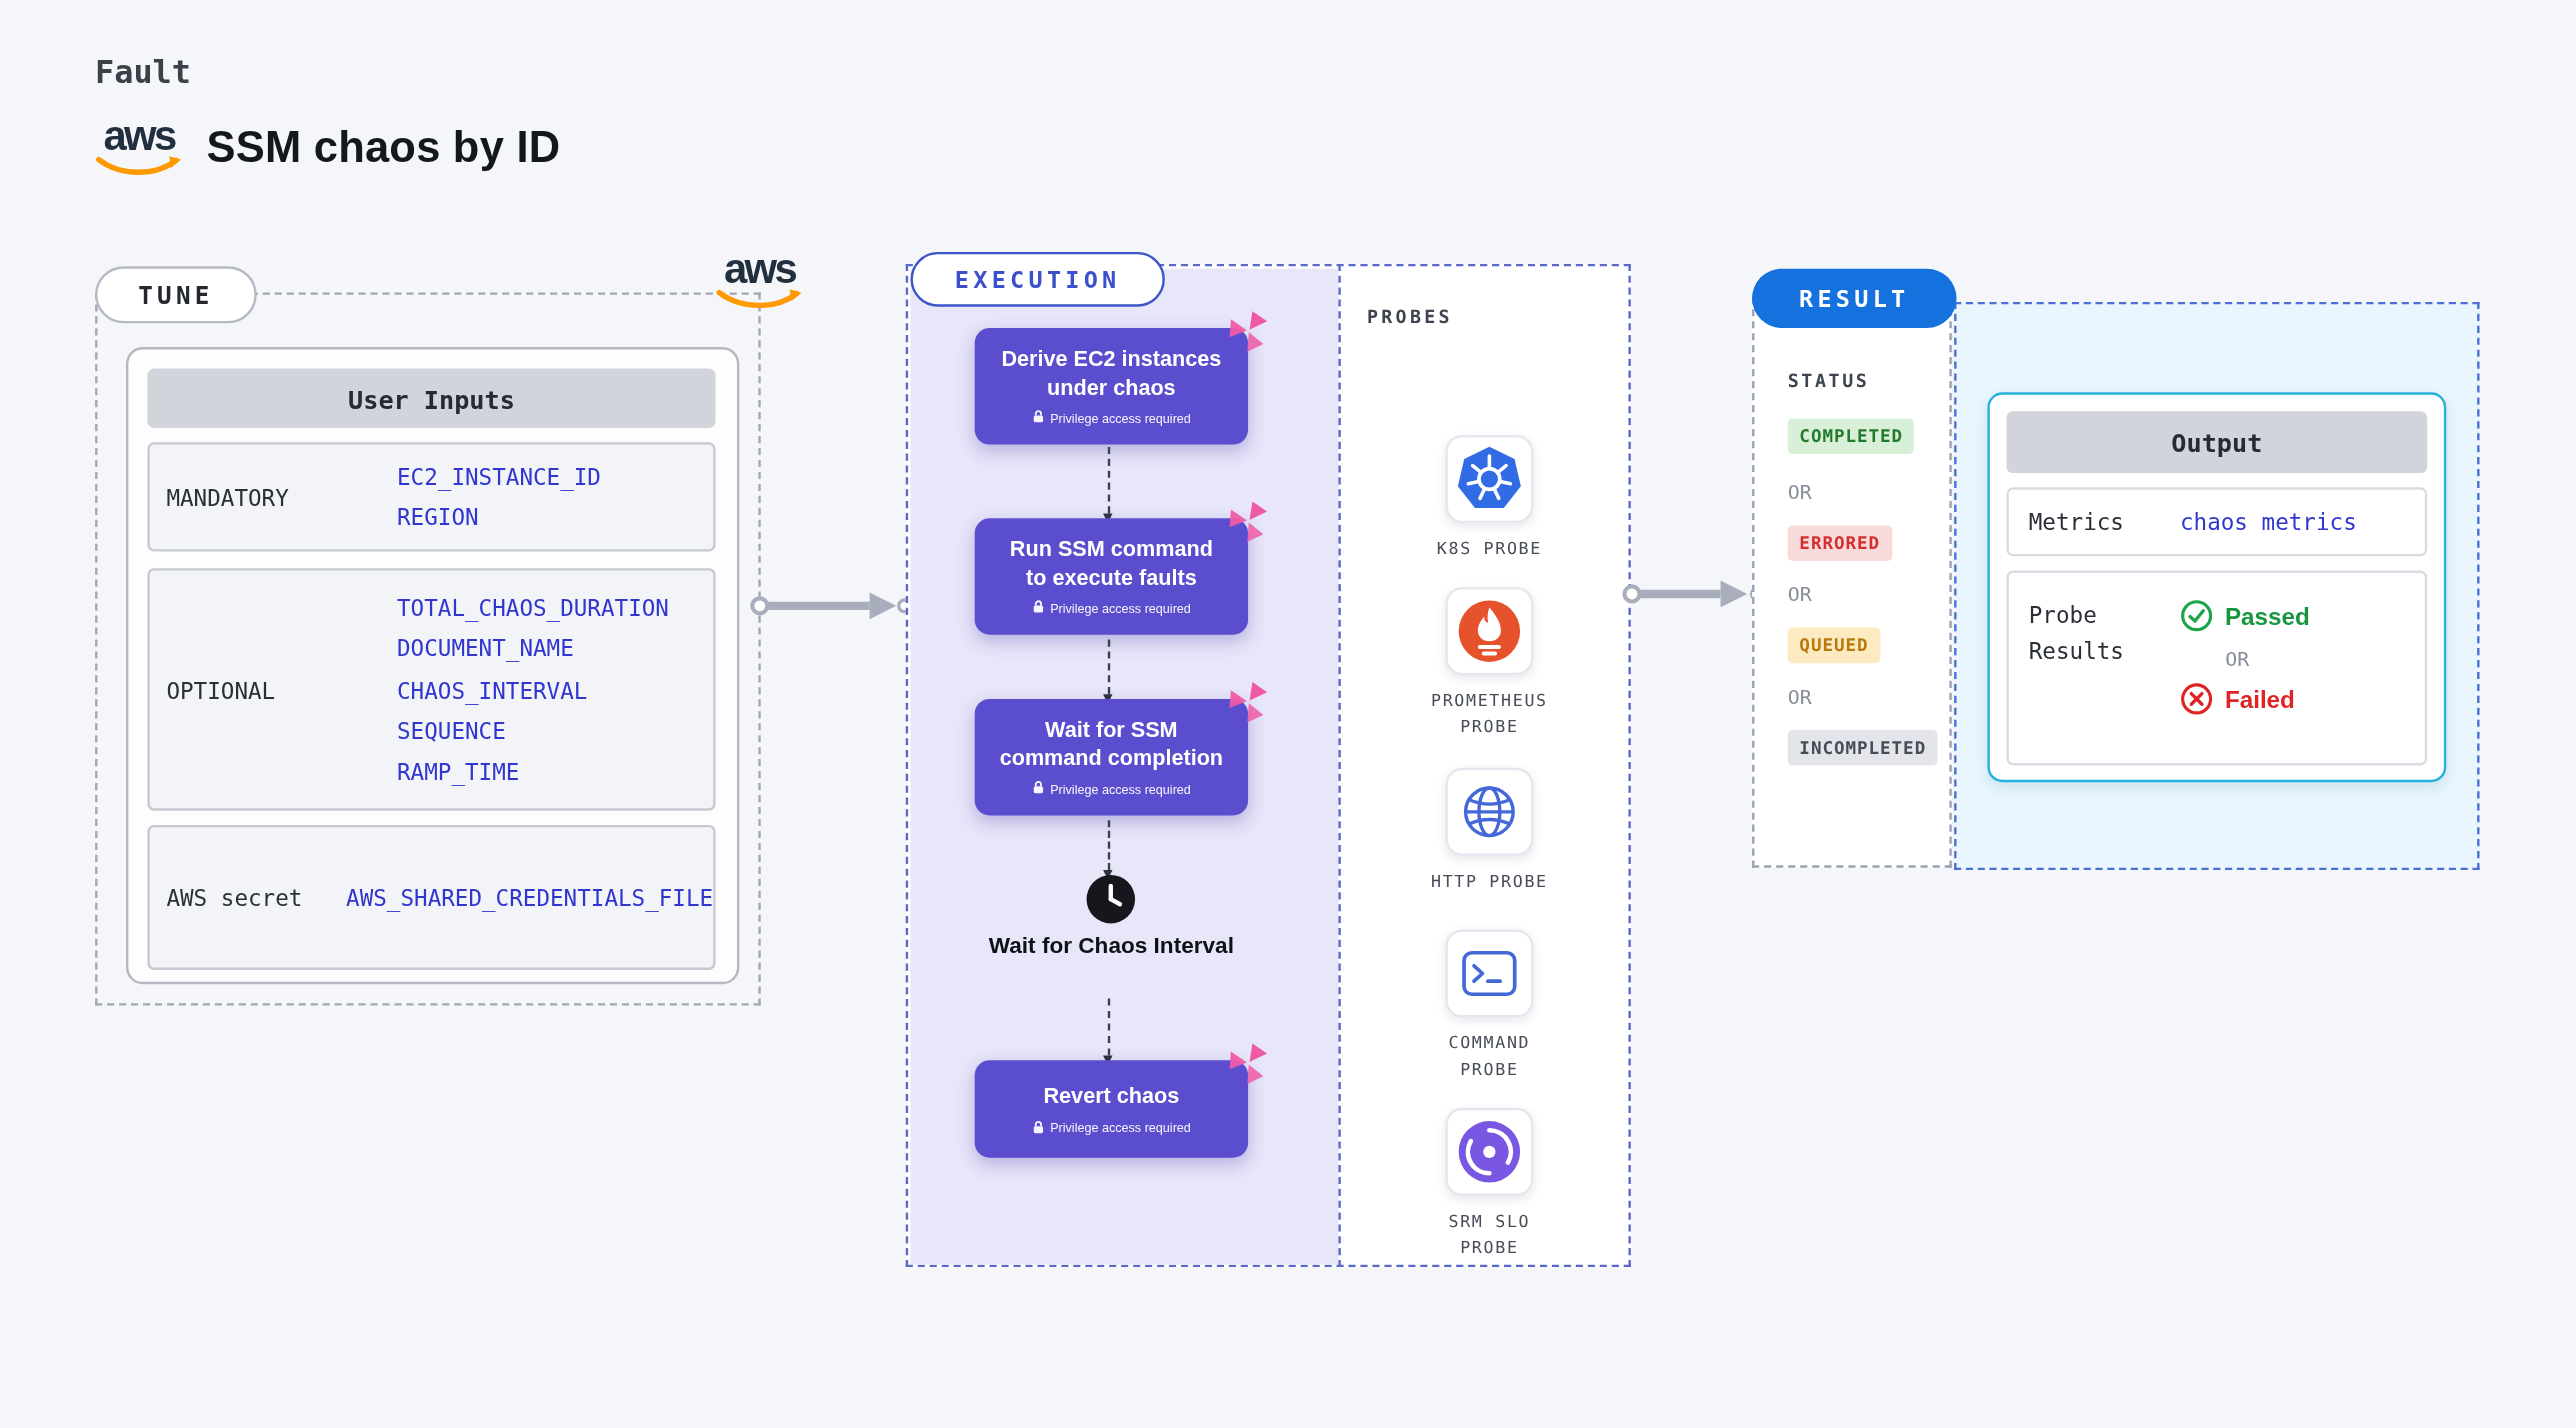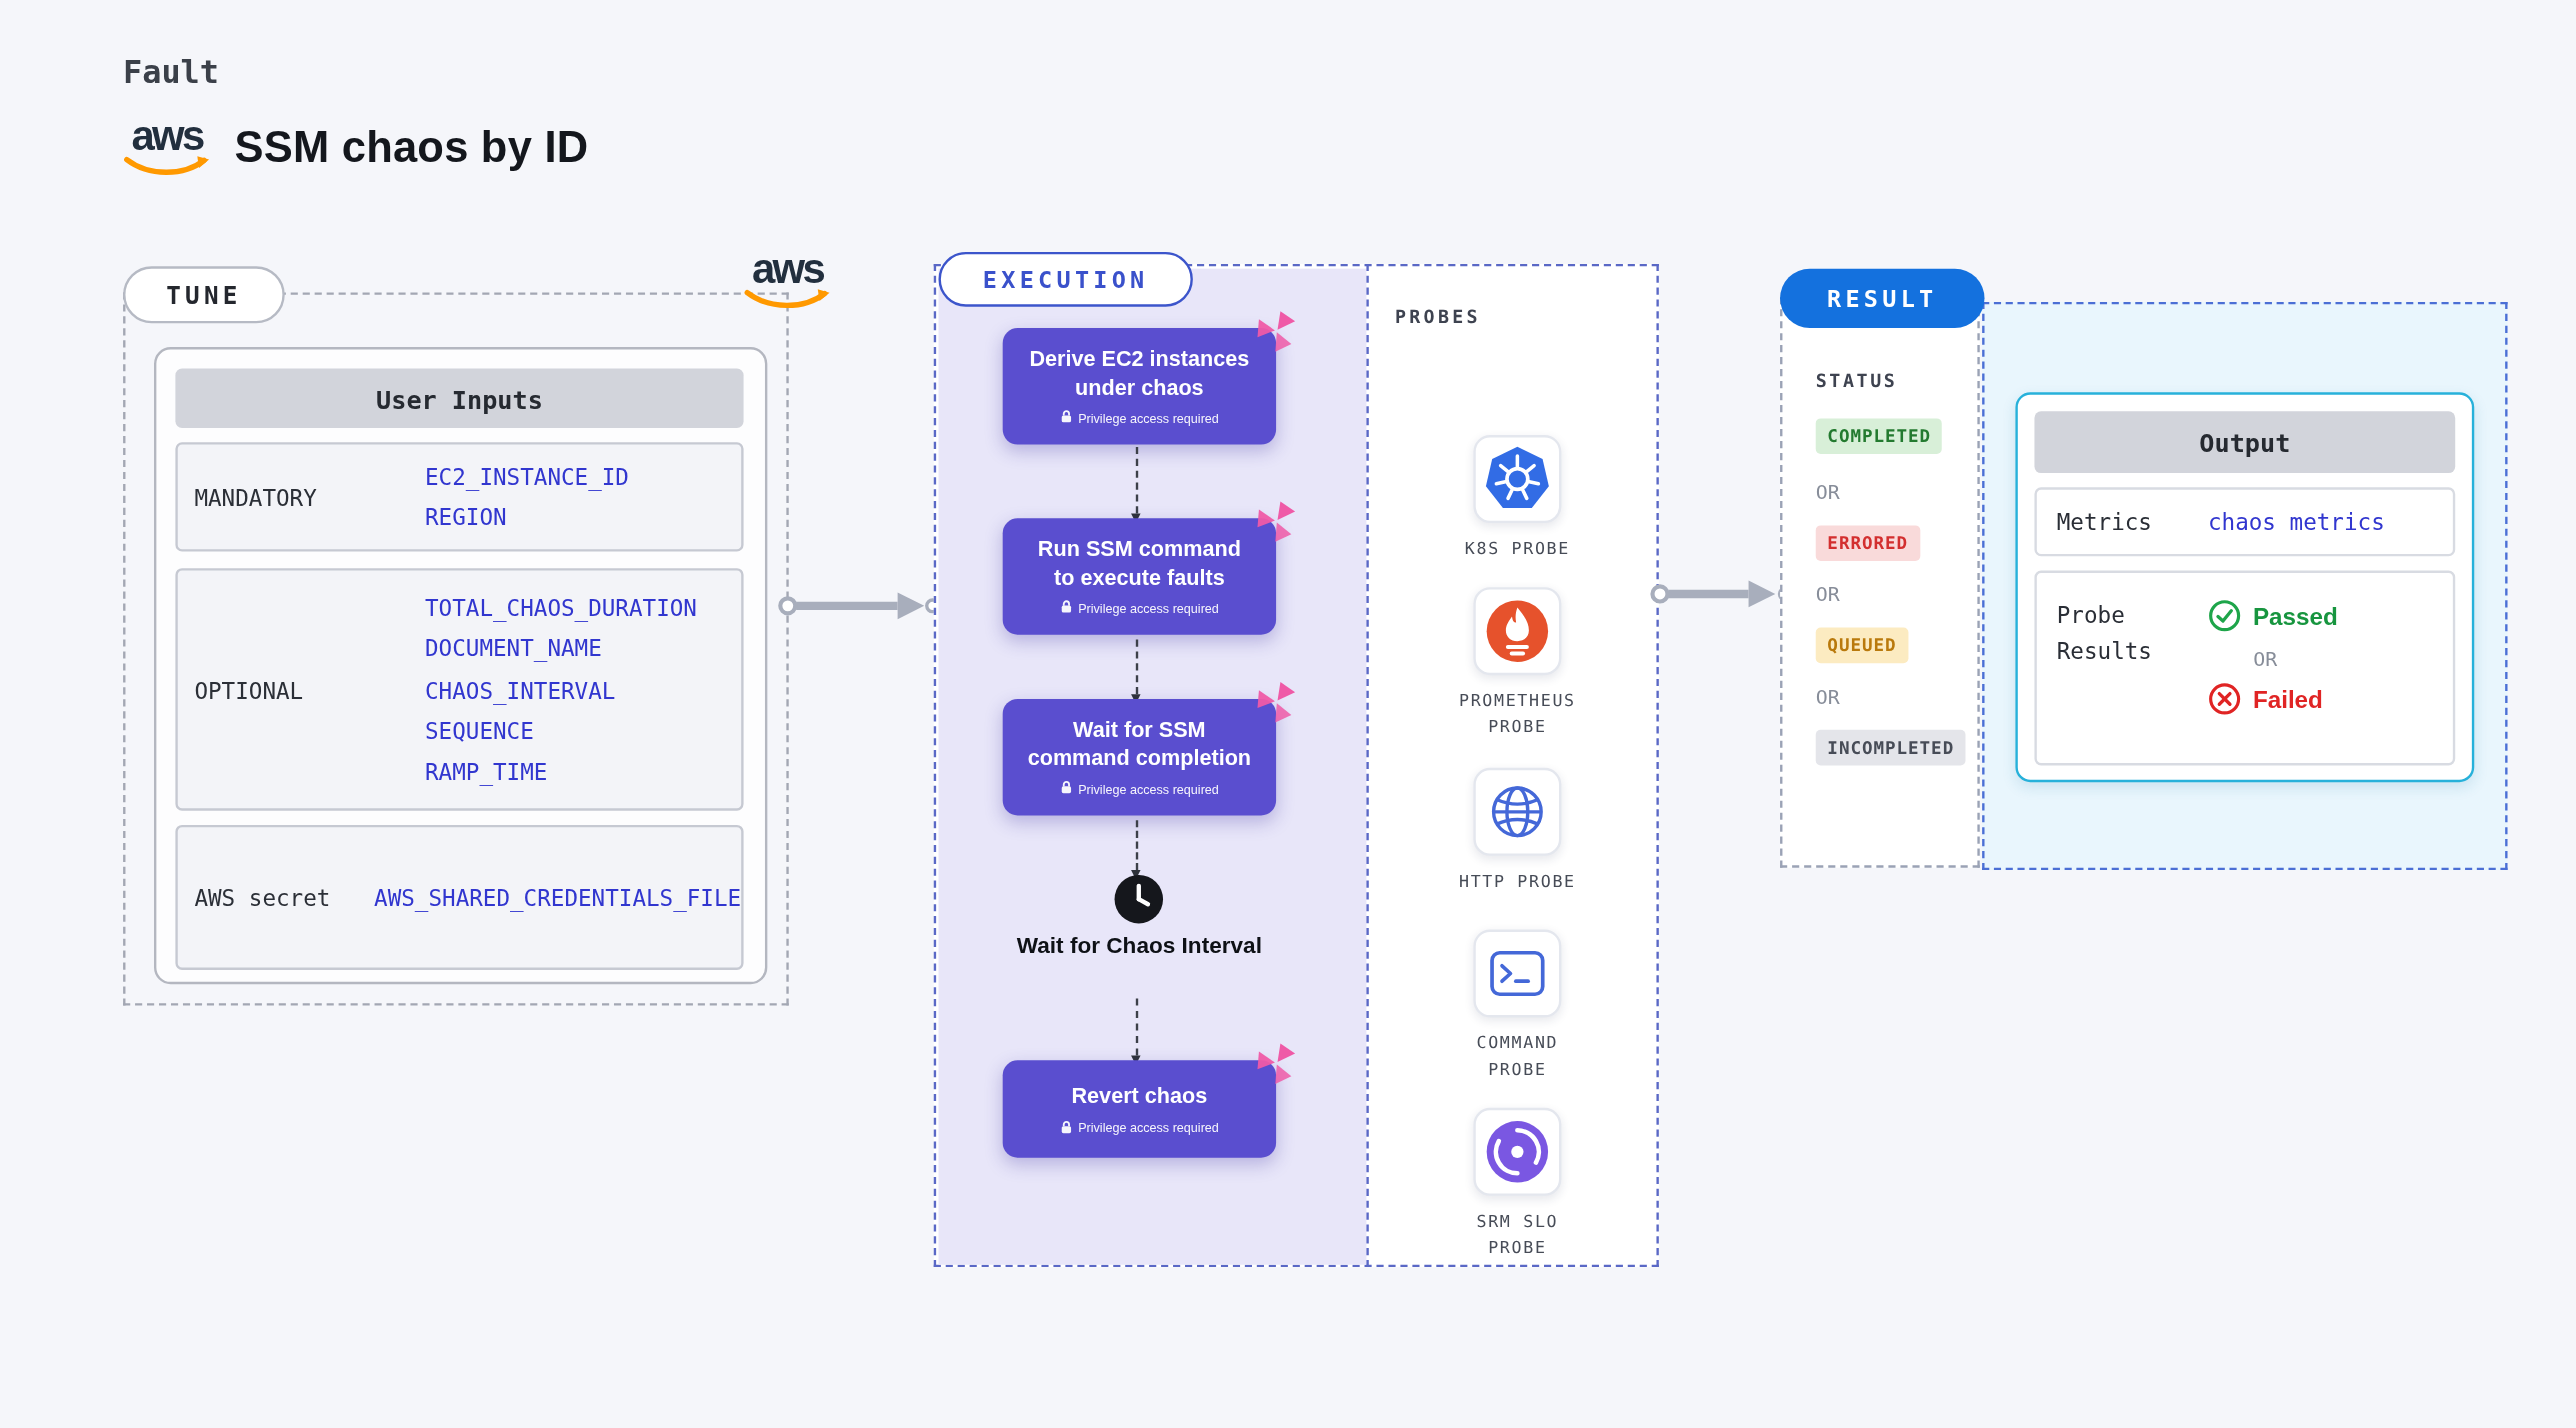--- a/index.html
+++ b/index.html
@@ -1,18 +1,18 @@
 <!DOCTYPE html>
 <html style="font-size:11.3px"><head>
 <meta charset="utf-8">
 <style>
   * { margin:0; padding:0; box-sizing:border-box; }
   html, body { background:#f5f6fa; }
   body { width:2576px; height:1428px; overflow:hidden; }
-  .viewport { position:relative; width:2292px; height:1428px;margin-left:28px; }
+  .viewport { position:relative; width:2292px; height:1428px; }
   .canvas {
     position:absolute; left:0; top:0; width:1084px; height:601px;
     transform:scale(2.3773); transform-origin:0 0;
     font-family:"Liberation Sans", sans-serif; color:#1c2027;
   }
   .abs { position:absolute; }
 
   
   .kicker { left:40px; top:23px; font-family:"DejaVu Sans Mono",monospace; font-weight:600; font-size:13.4px; color:#3b4049; }
   .title-row { left:40px; top:49px; display:flex; align-items:center; gap:9.9px; }

